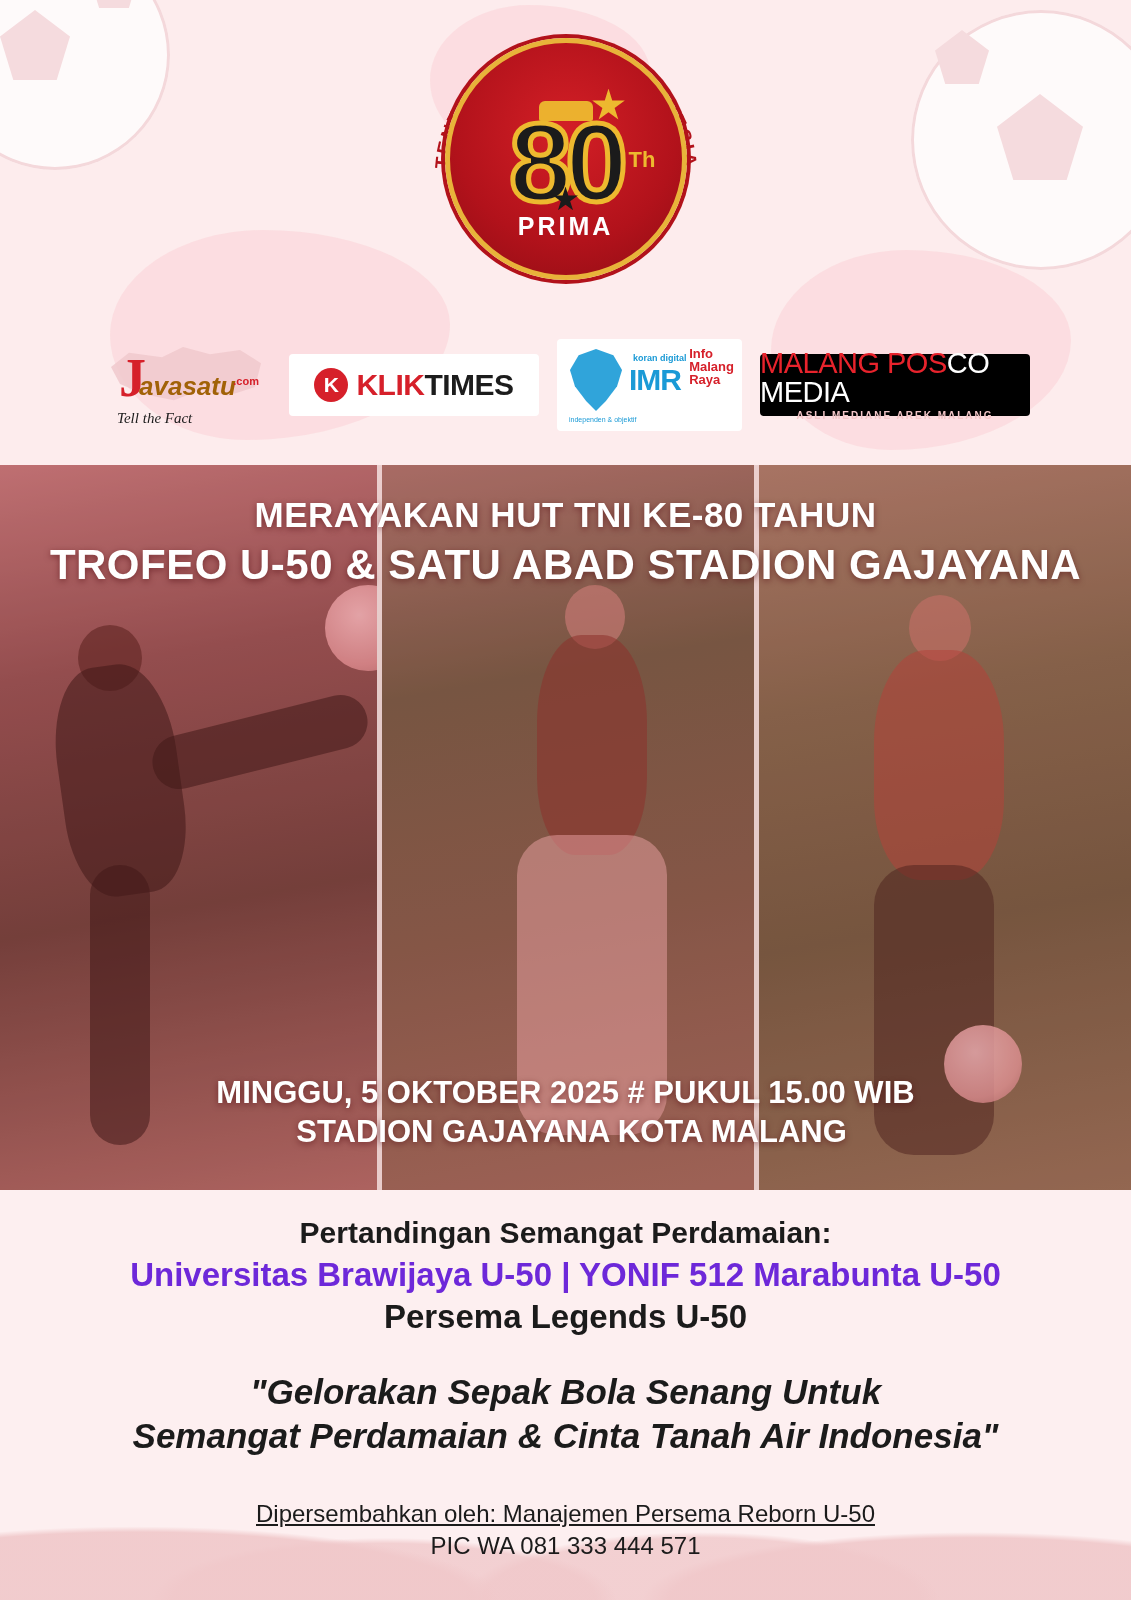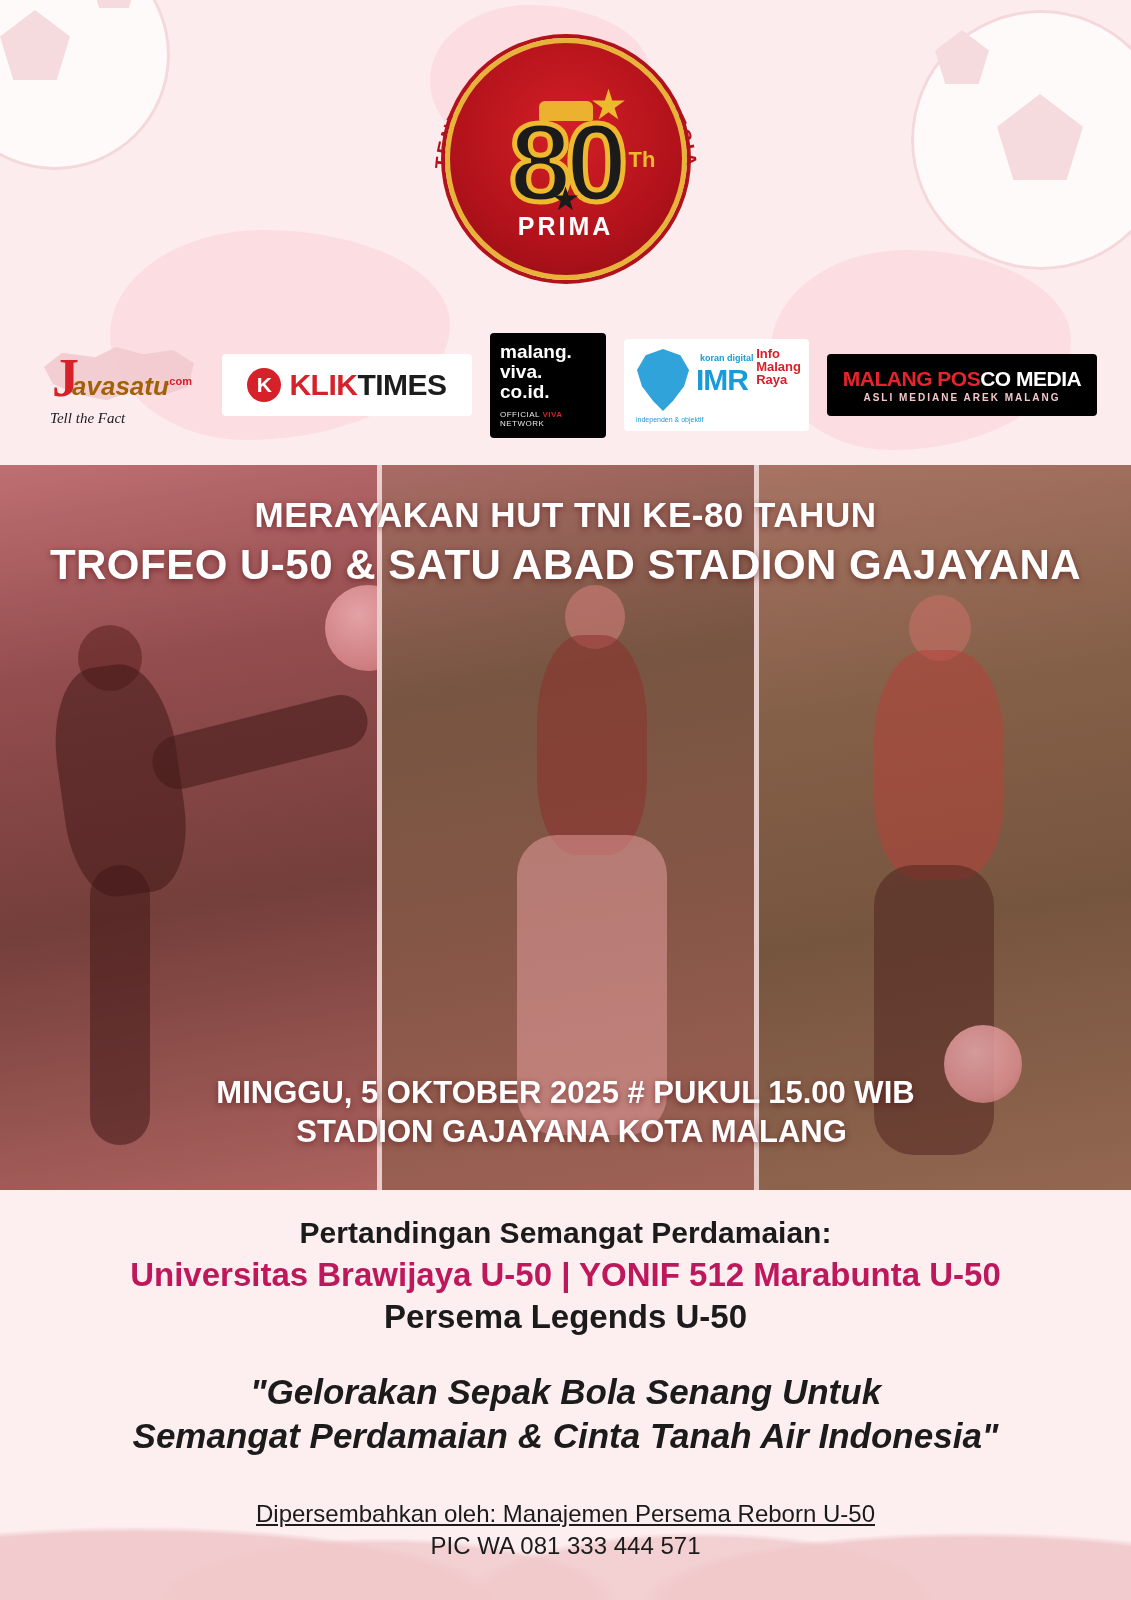--- a/index.html
+++ b/index.html
@@ -323,22 +323,22 @@
   }
   .sp-malangpos {
     width: 270px; height: 62px;
     background: #000000;
     flex-direction: column;
     align-items: center;
     justify-content: center;
     box-sizing: border-box;
   }
   .mp-top {
-    font-size: 21px;
-    font-weight: bold;
+    font-size: 29px;
+    font-weight: normal;
     letter-spacing: -0.5px;
     line-height: 1;
   }
   .mp-top .mp-red { color: #e8232c; }
   .mp-top .mp-white { color: #ffffff; }
   .mp-bottom {
     margin-top: 3px;
     font-size: 10px;
     font-weight: bold;
     letter-spacing: 2px;
@@ -480,21 +480,21 @@
   }
   .match-label {
     font-size: 30px;
     font-weight: bold;
     color: #1b1b1b;
   }
   .match-teams-1 {
     margin-top: 6px;
     font-size: 33px;
     font-weight: bold;
-    color: #be185d;
+    color: #6d28d9;
   }
   .match-teams-2 {
     margin-top: 4px;
     font-size: 33px;
     font-weight: bold;
     color: #1b1b1b;
   }
   .quote {
     margin-top: 34px;
     font-size: 35px;
@@ -558,26 +558,20 @@
         <span class="java-tag">Tell the Fact</span>
       </div>
 
       <div class="sponsor sp-klik">
         <span class="klik-badge">K</span>
         <span class="klik-text">
           <span class="k1">KLIK</span><span class="k2">TIMES</span>
         </span>
       </div>
 
-      <div class="sponsor sp-malangviva">
-        <span class="mv-line">malang.</span>
-        <span class="mv-line">viva.</span>
-        <span class="mv-line">co.id.</span>
-        <span class="mv-footer"><span>OFFICIAL </span><span class="viva">VIVA</span><span> NETWORK</span></span>
-      </div>
 
       <div class="sponsor sp-imr">
         <span class="imr-lion"></span>
         <span class="imr-koran">koran digital</span>
         <span class="imr-big">IMR</span>
         <span class="imr-side" style="white-space: pre-line;">Info
 Malang
 Raya</span>
         <span class="imr-tag">independen &amp; objektif</span>
       </div>

